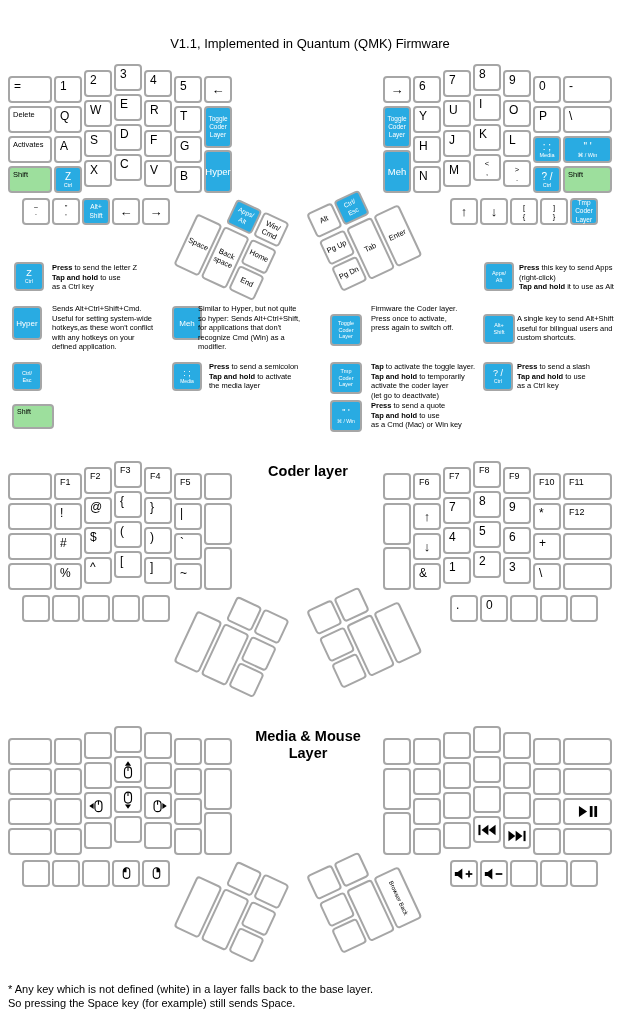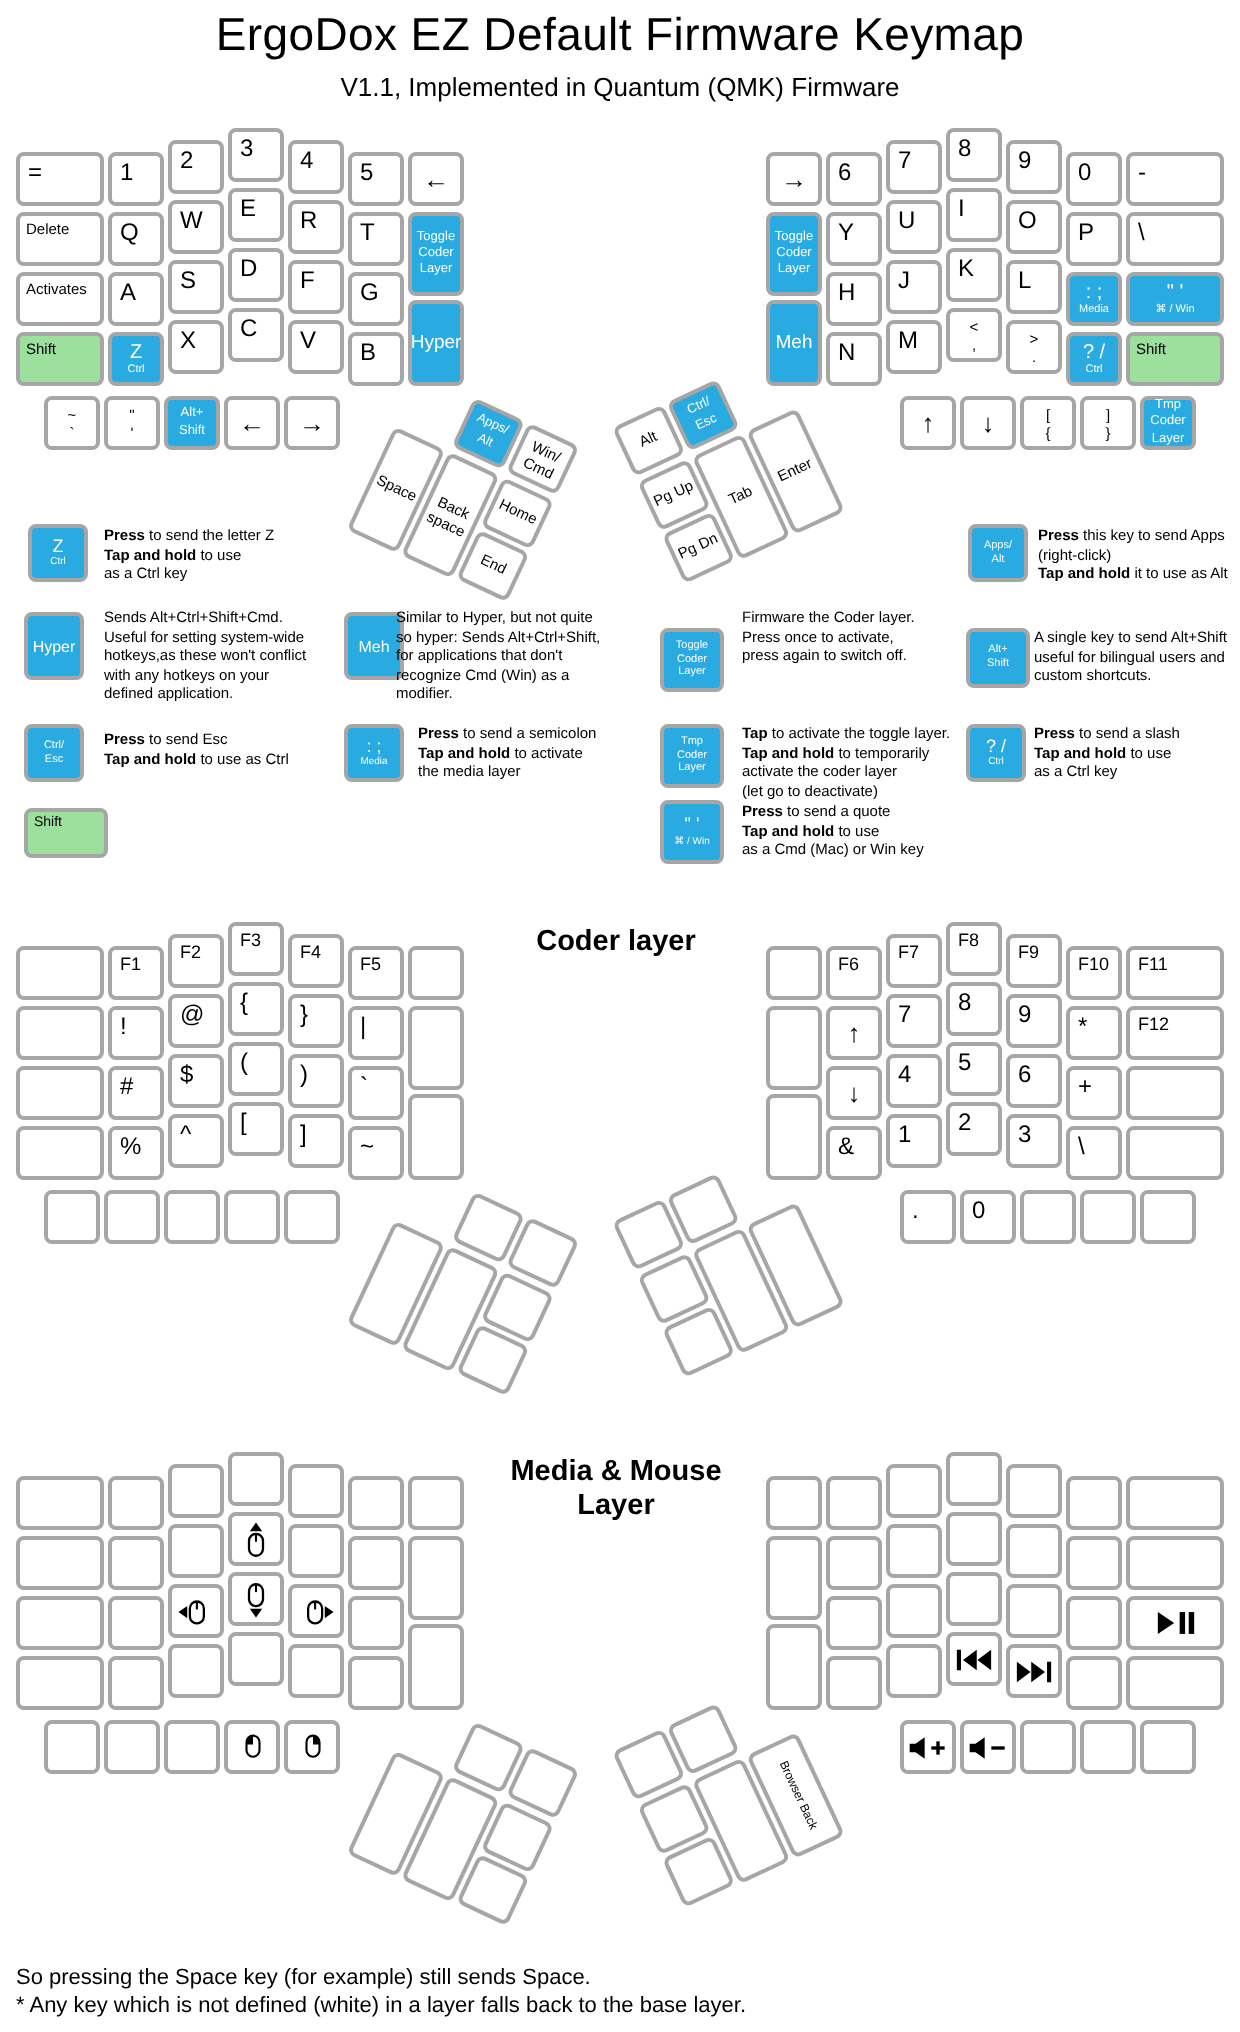--- a/index.html
+++ b/index.html
@@ -34,25 +34,24 @@
   .mini .klines.tiny{font-size:5.5px}
   .mini .ksmall{font-size:7px}
   .mini .kblabel{font-size:8px}
   .callout-text{position:absolute;font-size:7.5px;line-height:9.5px;width:160px}
   .footer{position:absolute;left:8px;top:982px;font-size:11px;line-height:14px}
 </style>
 </head>
 <body>
 
 <div class="page" id="board">
-  <div class="title">ErgoDox EZ Default Firmware Keymap</div>
   <div class="subtitle">V1.1, Implemented in Quantum (QMK) Firmware</div>
   <div class="footer">
+    <div>* Any key which is not defined (white) in a layer falls back to the base layer.</div>
     <div>So pressing the Space key (for example) still sends Space.</div>
-    <div>* Any key which is not defined (white) in a layer falls back to the base layer.</div>
   </div>
     <div class="key" style="left: 8px; top: 76px; width: 44px; height: 27px;">
       <span class="kmain">=</span>
     </div>
     <div class="key" style="left: 54px; top: 76px; width: 28px; height: 27px;">
       <span class="kmain">1</span>
     </div>
     <div class="key" style="left: 84px; top: 70px; width: 28px; height: 27px;">
       <span class="kmain">2</span>
     </div>
@@ -738,24 +737,20 @@
       <div>A single key to send Alt+Shift</div>
       <div>useful for bilingual users and</div>
       <div>custom shortcuts.</div>
     </div>
     <div class="key key-blue kcenter mini" style="left: 12px; top: 362px; width: 30px; height: 29px;">
       <span class="klines tiny">
         <span class="">Ctrl/</span>
         <span class="">Esc</span>
       </span>
     </div>
-    <div class="callout-text" style="left: 52px; top: 365px;">
-      <div><b>Press</b> to send Esc</div>
-      <div><b>Tap and hold</b> to use as Ctrl</div>
-    </div>
     <div class="key key-blue kcenter mini" style="left: 172px; top: 362px; width: 30px; height: 29px;">
       <span class="kcol">
         <span class="kt">: ;</span>
         <span class="ksub">Media</span>
       </span>
     </div>
     <div class="callout-text" style="left: 209px; top: 362px;">
       <div><b>Press</b> to send a semicolon</div>
       <div><b>Tap and hold</b> to activate</div>
       <div>the media layer</div>

